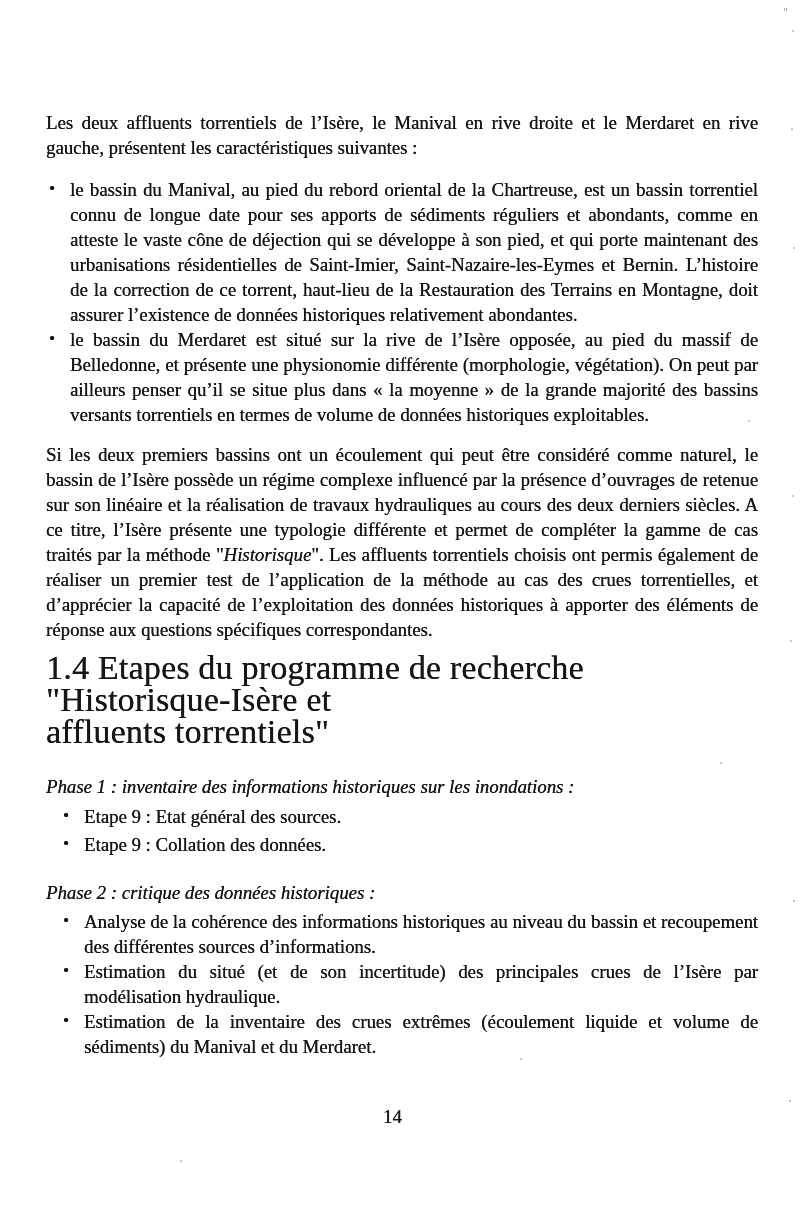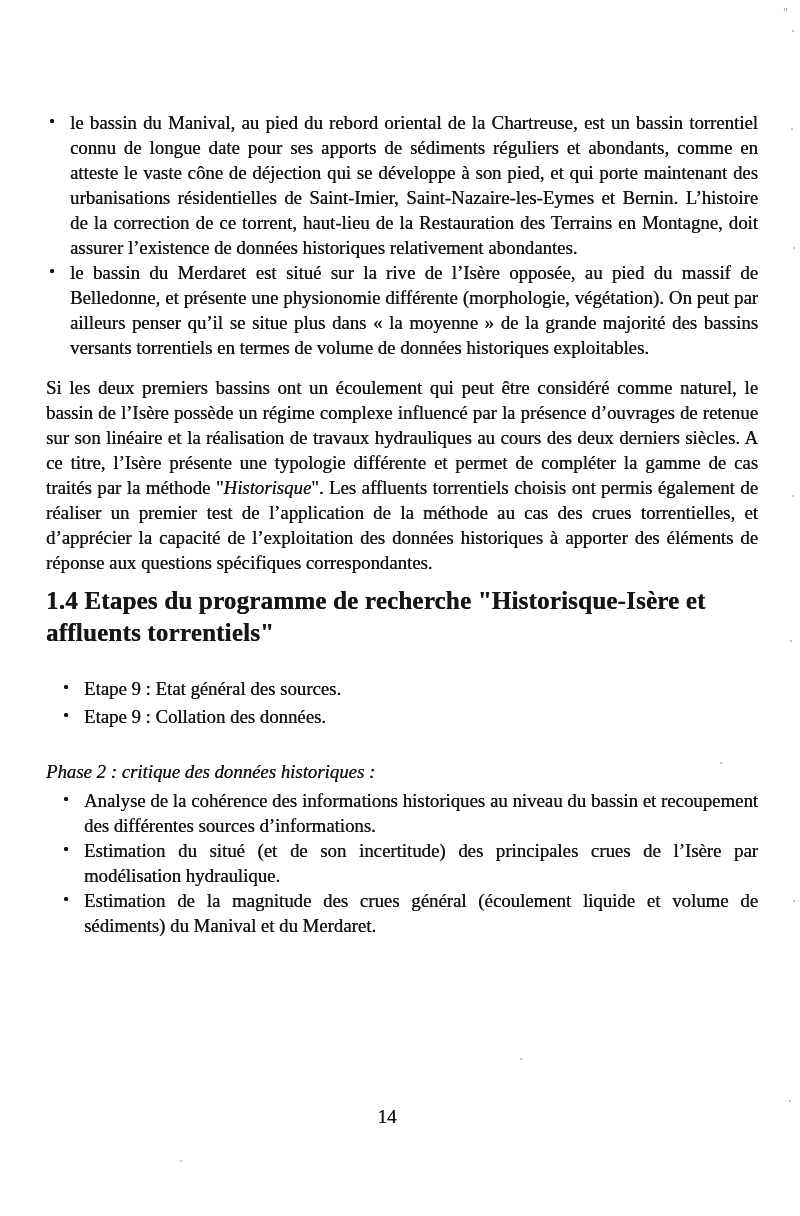--- a/index.html
+++ b/index.html
@@ -34,22 +34,22 @@
   }
   .lvl1 > li .bullet {
     position: absolute;
     left: 3px;
     top: -1px;
     font-size: 17px;
   }
   .para2 { margin-bottom: 10px; }
   .ital { font-style: italic; }
   .section-heading {
-    font-weight: bold;
-    font-size: 25px;
+    font-weight: normal;
+    font-size: 34px;
     line-height: 32px;
     margin: 0 0 26px 0;
     letter-spacing: 0.2px;
   }
   .section-heading span { display: block; }
   .phase-line {
     font-style: italic;
     margin-bottom: 4px;
   }
   .lvl2 { margin-bottom: 0; }
@@ -59,27 +59,27 @@
   }
   .lvl2 > li .bullet {
     position: absolute;
     left: 17px;
     top: -1px;
     font-size: 17px;
   }
   .etapes { margin-bottom: 17px; }
   .etapes > li { line-height: 28px; }
   .phase1-block { margin-top: 2px; }
-  .phase2-block { margin-top: 28px; }
+  .phase2-block { margin-top: 21px; }
   .page-number {
     position: absolute;
     top: 1104px;
     left: 372px;
     width: 30px;
-    text-align: center;
+    text-align: right;
     font-size: 19px;
   }
   
   .artifact {
     position: absolute;
     color: #9a9a9a;
     text-shadow: none;
     font-size: 12px;
     user-select: none;
   }
@@ -89,40 +89,42 @@
     border-radius: 50%;
     width: 2px;
     height: 2px;
   }
 </style>
 </head>
 <body>
 
 <div class="page">
 
+  <p class="just intro">Les deux affluents torrentiels de l’Isère, le Manival en rive droite et le Merdaret en rive gauche, présentent les caractéristiques suivantes :</p>
 
   <ul class="lvl1">
     <li>
       <span class="bullet">•</span>
       <div class="just">le bassin du Manival, au pied du rebord oriental de la Chartreuse, est un bassin torrentiel connu de longue date pour ses apports de sédiments réguliers et abondants, comme en atteste le vaste cône de déjection qui se développe à son pied, et qui porte maintenant des urbanisations résidentielles de Saint-Imier, Saint-Nazaire-les-Eymes et Bernin. L’histoire de la correction de ce torrent, haut-lieu de la Restauration des Terrains en Montagne, doit assurer l’existence de données historiques relativement abondantes.</div>
     </li>
     <li>
       <span class="bullet">•</span>
       <div class="just">le bassin du Merdaret est situé sur la rive de l’Isère opposée, au pied du massif de Belledonne, et présente une physionomie différente (morphologie, végétation). On peut par ailleurs penser qu’il se situe plus dans « la moyenne » de la grande majorité des bassins versants torrentiels en termes de volume de données historiques exploitables.</div>
     </li>
   </ul>
 
   <p class="just para2"><span>Si les deux premiers bassins ont un écoulement qui peut être considéré comme naturel, le bassin de l’Isère possède un régime complexe influencé par la présence d’ouvrages de retenue sur son linéaire et la réalisation de travaux hydrauliques au cours des deux derniers siècles. A ce titre, l’Isère présente une typologie différente et permet de compléter la gamme de cas traités par la méthode "</span><span class="ital">Historisque</span><span>". Les affluents torrentiels choisis ont permis également de réaliser un premier test de l’application de la méthode au cas des crues torrentielles, et d’apprécier la capacité de l’exploitation des données historiques à apporter des éléments de réponse aux questions spécifiques correspondantes.</span></p>
 
   <h2 class="section-heading">
     <span>1.4 Etapes du programme de recherche "Historisque-Isère et</span>
     <span>affluents torrentiels"</span>
   </h2>
 
   <div class="phase1-block">
+    <p class="phase-line">Phase 1 : inventaire des informations historiques sur les inondations :</p>
     <ul class="lvl2 etapes">
       <li>
         <span class="bullet">•</span>
         <div>Etape 9 : Etat général des sources.</div>
       </li>
       <li>
         <span class="bullet">•</span>
         <div>Etape 9 : Collation des données.</div>
       </li>
     </ul>
@@ -134,21 +136,21 @@
       <li>
         <span class="bullet">•</span>
         <div class="just">Analyse de la cohérence des informations historiques au niveau du bassin et recoupement des différentes sources d’informations.</div>
       </li>
       <li>
         <span class="bullet">•</span>
         <div class="just">Estimation du situé (et de son incertitude) des principales crues de l’Isère par modélisation hydraulique.</div>
       </li>
       <li>
         <span class="bullet">•</span>
-        <div class="just">Estimation de la magnitude des crues général (écoulement liquide et volume de sédiments) du Manival et du Merdaret.</div>
+        <div class="just">Estimation de la inventaire des crues extrêmes (écoulement liquide et volume de sédiments) du Manival et du Merdaret.</div>
       </li>
     </ul>
   </div>
 
   <div class="page-number">14</div>
 
   <span class="artifact" style="top:0px; left:783px;">"</span>
   <span class="speck" style="top:30px; left:792px;"></span>
   <span class="speck" style="top:128px; left:791px;"></span>
   <span class="speck" style="top:247px; left:793px;"></span>

